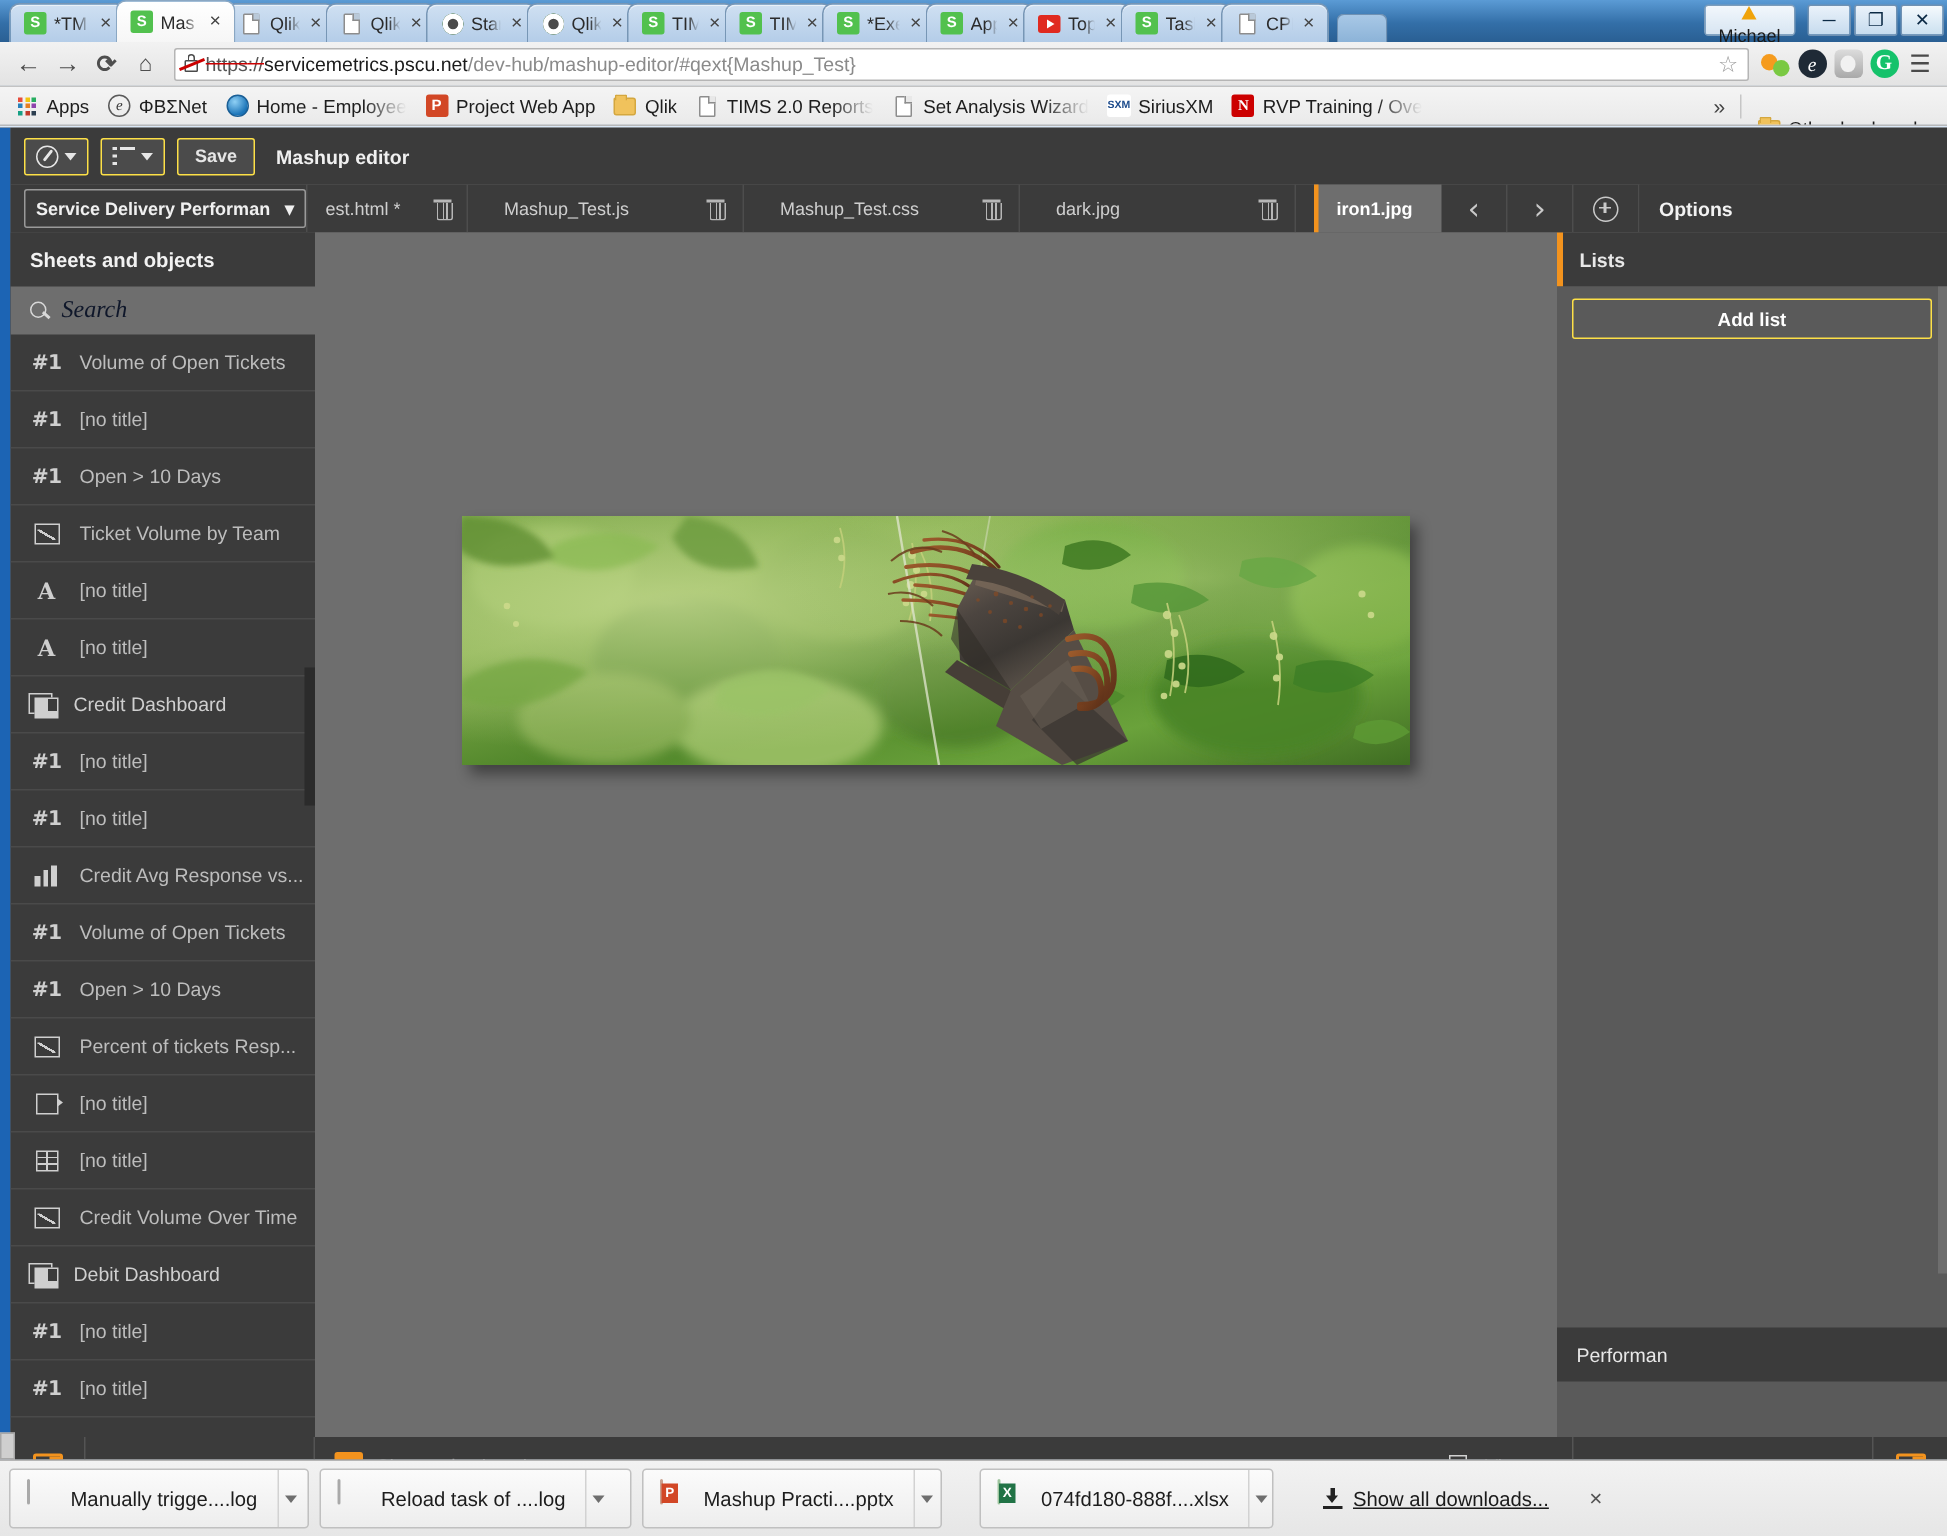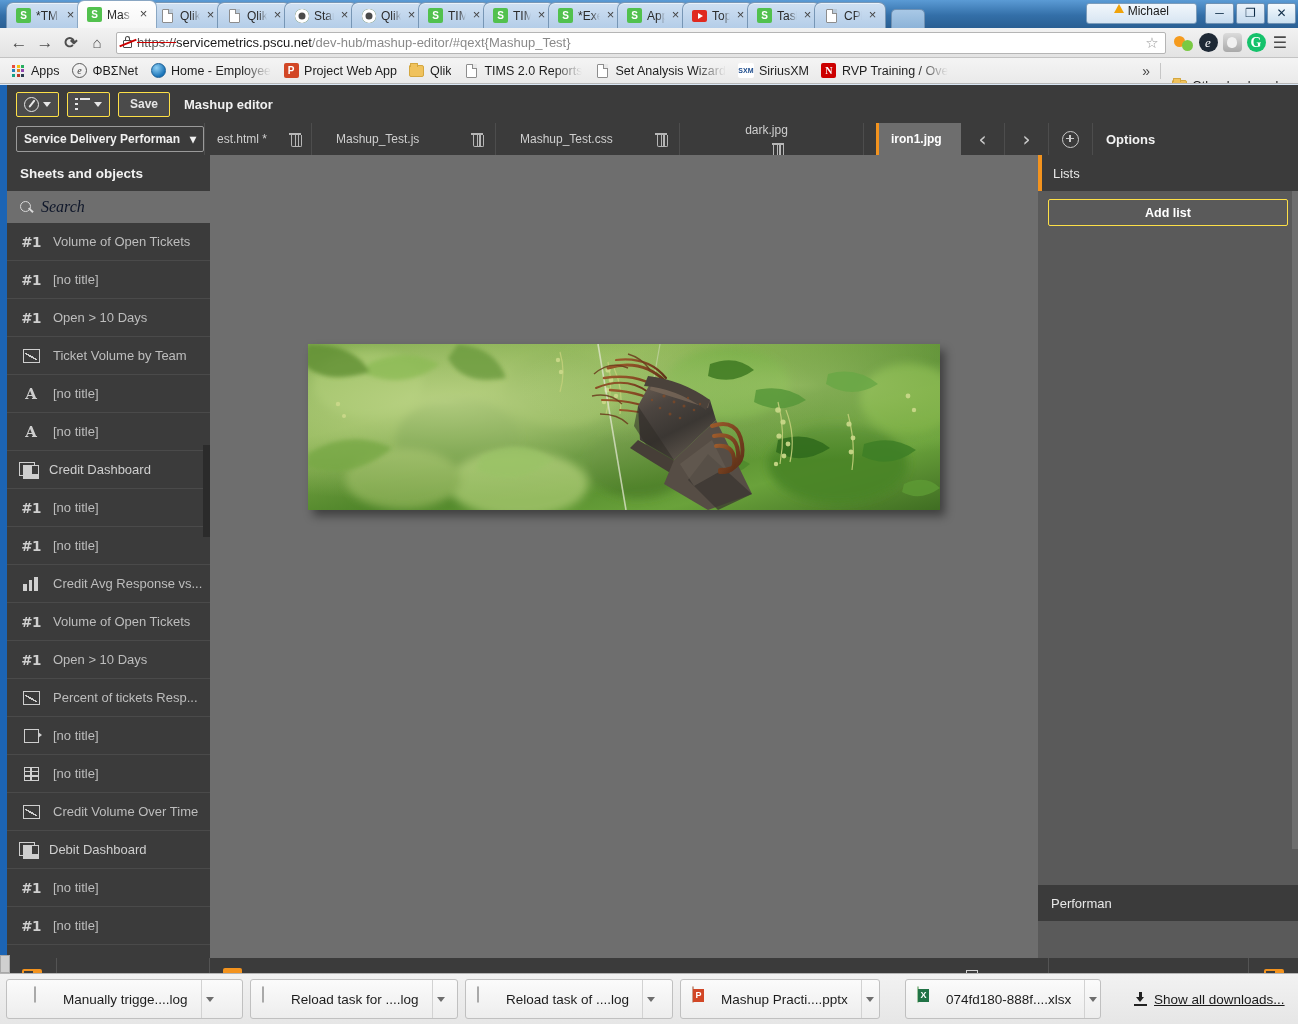--- a/index.html
+++ b/index.html
@@ -100,26 +100,27 @@
     border: 1px solid #6f91b3; border-bottom: none;
     border-radius: 5px 5px 0 0;
     cursor: pointer;
   }
   
   #win-ctrl {
     position: absolute; right: 2px; top: 1px;
     display: flex; align-items: center; height: 24px;
   }
   #user-chip {
-    display: flex; align-items: flex-start; gap: 4px;
-    height: 21px; padding: 0 27px;
+    display: flex; align-items: center; gap: 4px;
+    height: 21px; padding: 0 9px;
     background: linear-gradient(to bottom, #f2f7fc 0%, #d7e5f2 100%);
     border: 1px solid #7b9cbb; border-radius: 3px;
     font-size: 12px; color: #1a1a1a;
     margin-right: 6px;
+    flex-direction: column;
   }
   #user-chip .warn-tri {
     width: 0; height: 0;
     border-left: 5px solid transparent; border-right: 5px solid transparent;
     border-bottom: 9px solid #f0a30a;
   }
   .winbtn {
     width: 29px; height: 21px;
     display: inline-flex; align-items: center; justify-content: center;
     background: linear-gradient(to bottom, #eaf2fa 0%, #c6dbee 100%);
@@ -549,20 +550,21 @@
     background: #5a5a5a;
   }
   #lists-header {
     height: 36px;
     display: flex; align-items: center;
     padding-left: 11px;
     background: #3b3b3b;
     border-left: 4px solid #f3931e;
     font-size: 13px; color: #e8e8e8;
     cursor: pointer;
+    font-weight: bold;
   }
   #lists-body {
     height: 694px; background: #5a5a5a;
     padding: 8px 10px 0 10px;
   }
   #add-list-btn {
     width: 100%; height: 27px;
     background: #5a5a5a; border: 1px solid #fde047; border-radius: 2px;
     display: flex; align-items: center; justify-content: center;
     font-size: 12.5px; font-weight: bold; color: #ffffff;
@@ -969,21 +971,21 @@
             <span class="ico-trash"></span>
           </div>
           <div class="ftab" style="width: 172px;">
             <span class="ftab-name">Mashup_Test.js</span>
             <span class="ico-trash"></span>
           </div>
           <div class="ftab" style="width: 172px;">
             <span class="ftab-name">Mashup_Test.css</span>
             <span class="ico-trash"></span>
           </div>
-          <div class="ftab" style="width: 172px; flex-direction: column;">
+          <div class="ftab" style="width: 172px;">
             <span class="ftab-name">dark.jpg</span>
             <span class="ico-trash"></span>
           </div>
           <div class="ftab active" style="width: 85px;">
             <span class="ftab-name">iron1.jpg</span>
           </div>
         </div>
       <div class="nav-arrow">‹</div>
       <div class="nav-arrow">›</div>
       <div class="plus-btn">
@@ -1305,31 +1307,24 @@
       <div id="status-right-toggle">
         <span class="toggle-square"></span>
       </div>
     </div>
   </div>
 
   <div id="scroll-corner"></div>
 
   <div id="download-shelf">
     <div id="dl-holder" style="display:flex;align-items:center;gap:7px;">
-        <div class="dl-item" style="width: 237px; padding-left: 16px;">
+        <div class="dl-item" style="width: 200px;">
           <span class="dl-main">
             <span class="dlico"><span class="dlico-txt"></span></span>
             <span>Manually trigge....log</span>
-          </span>
-          <span class="dl-arrow"></span>
-        </div>
-        <div class="dl-item" style="width: 208px;">
-          <span class="dl-main">
-            <span class="dlico"><span class="dlico-txt"></span></span>
-            <span>Reload task for ....log</span>
           </span>
           <span class="dl-arrow"></span>
         </div>
         <div class="dl-item" style="width: 208px;">
           <span class="dl-main">
             <span class="dlico"><span class="dlico-txt"></span></span>
             <span>Reload task of ....log</span>
           </span>
           <span class="dl-arrow"></span>
         </div>

